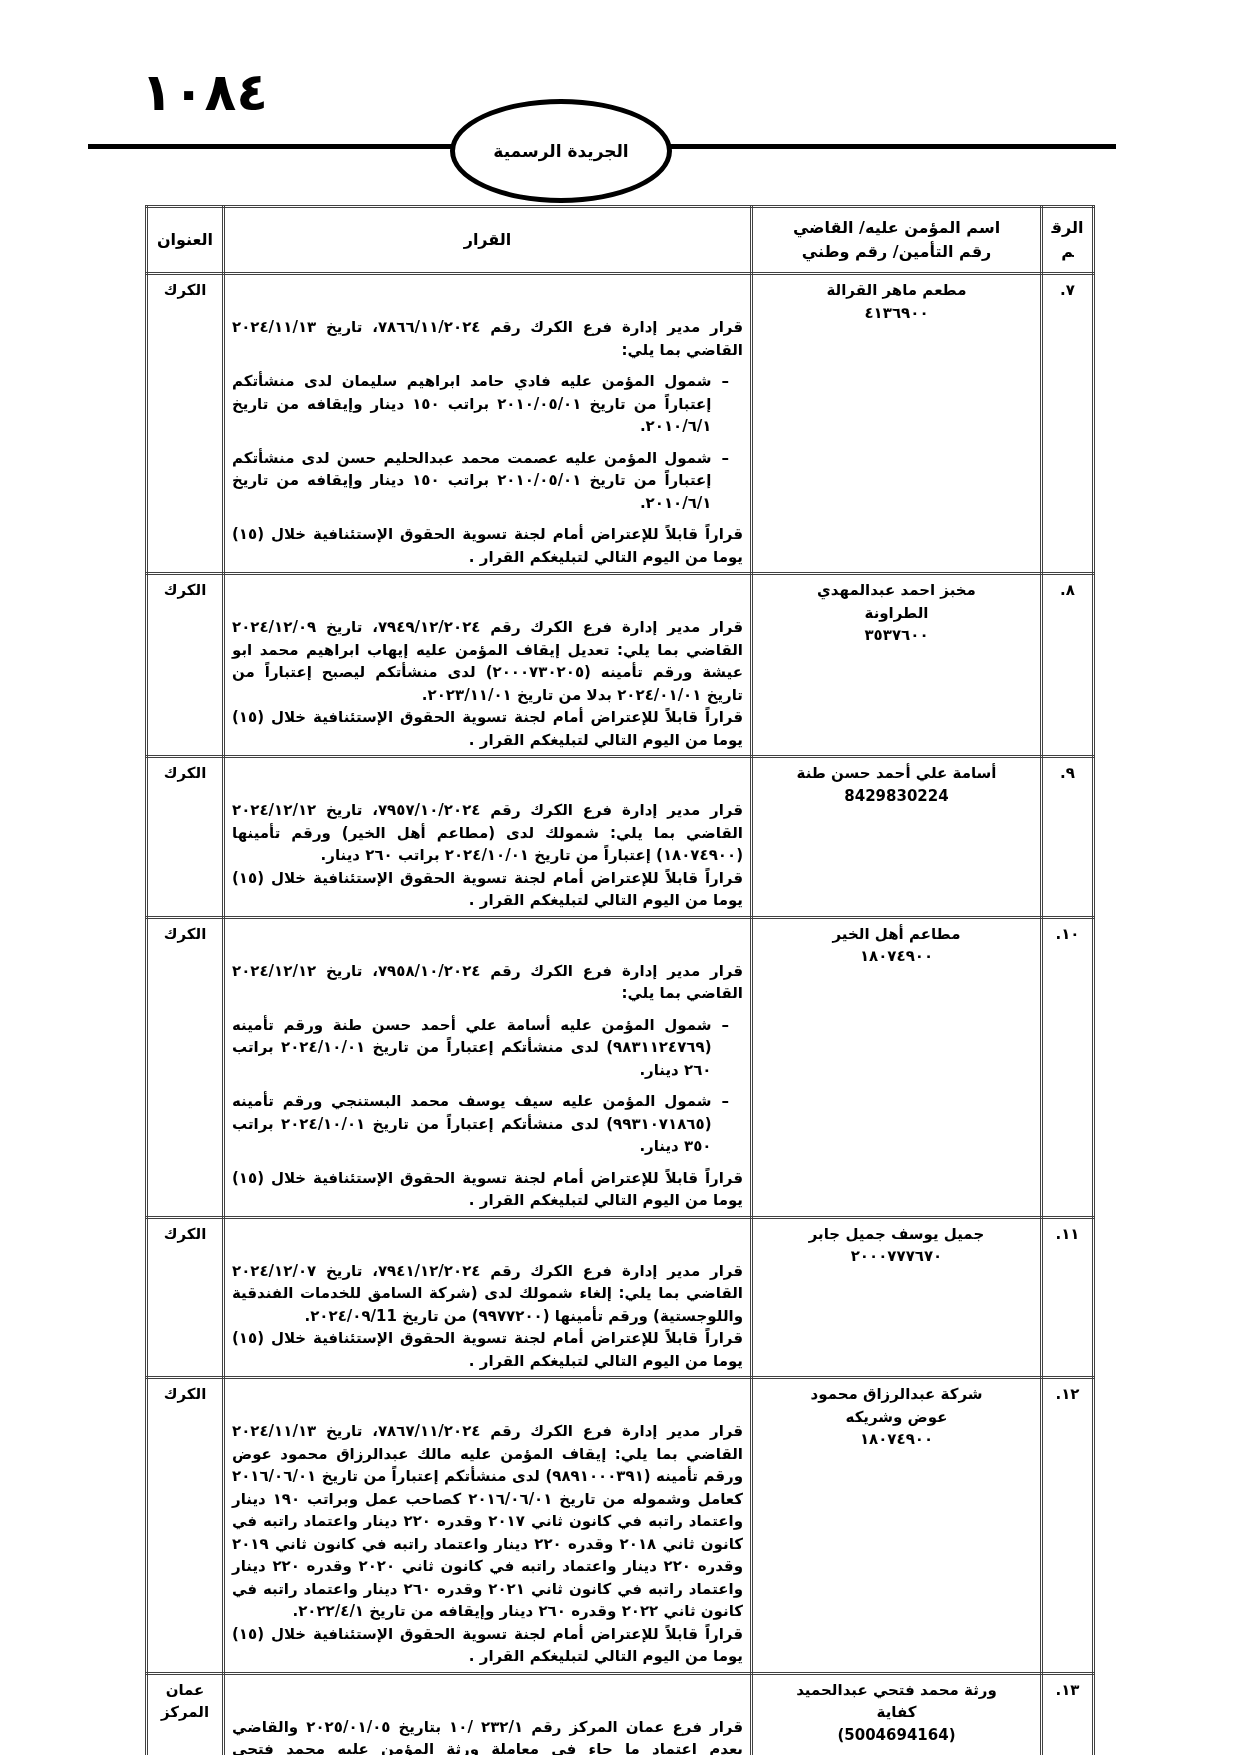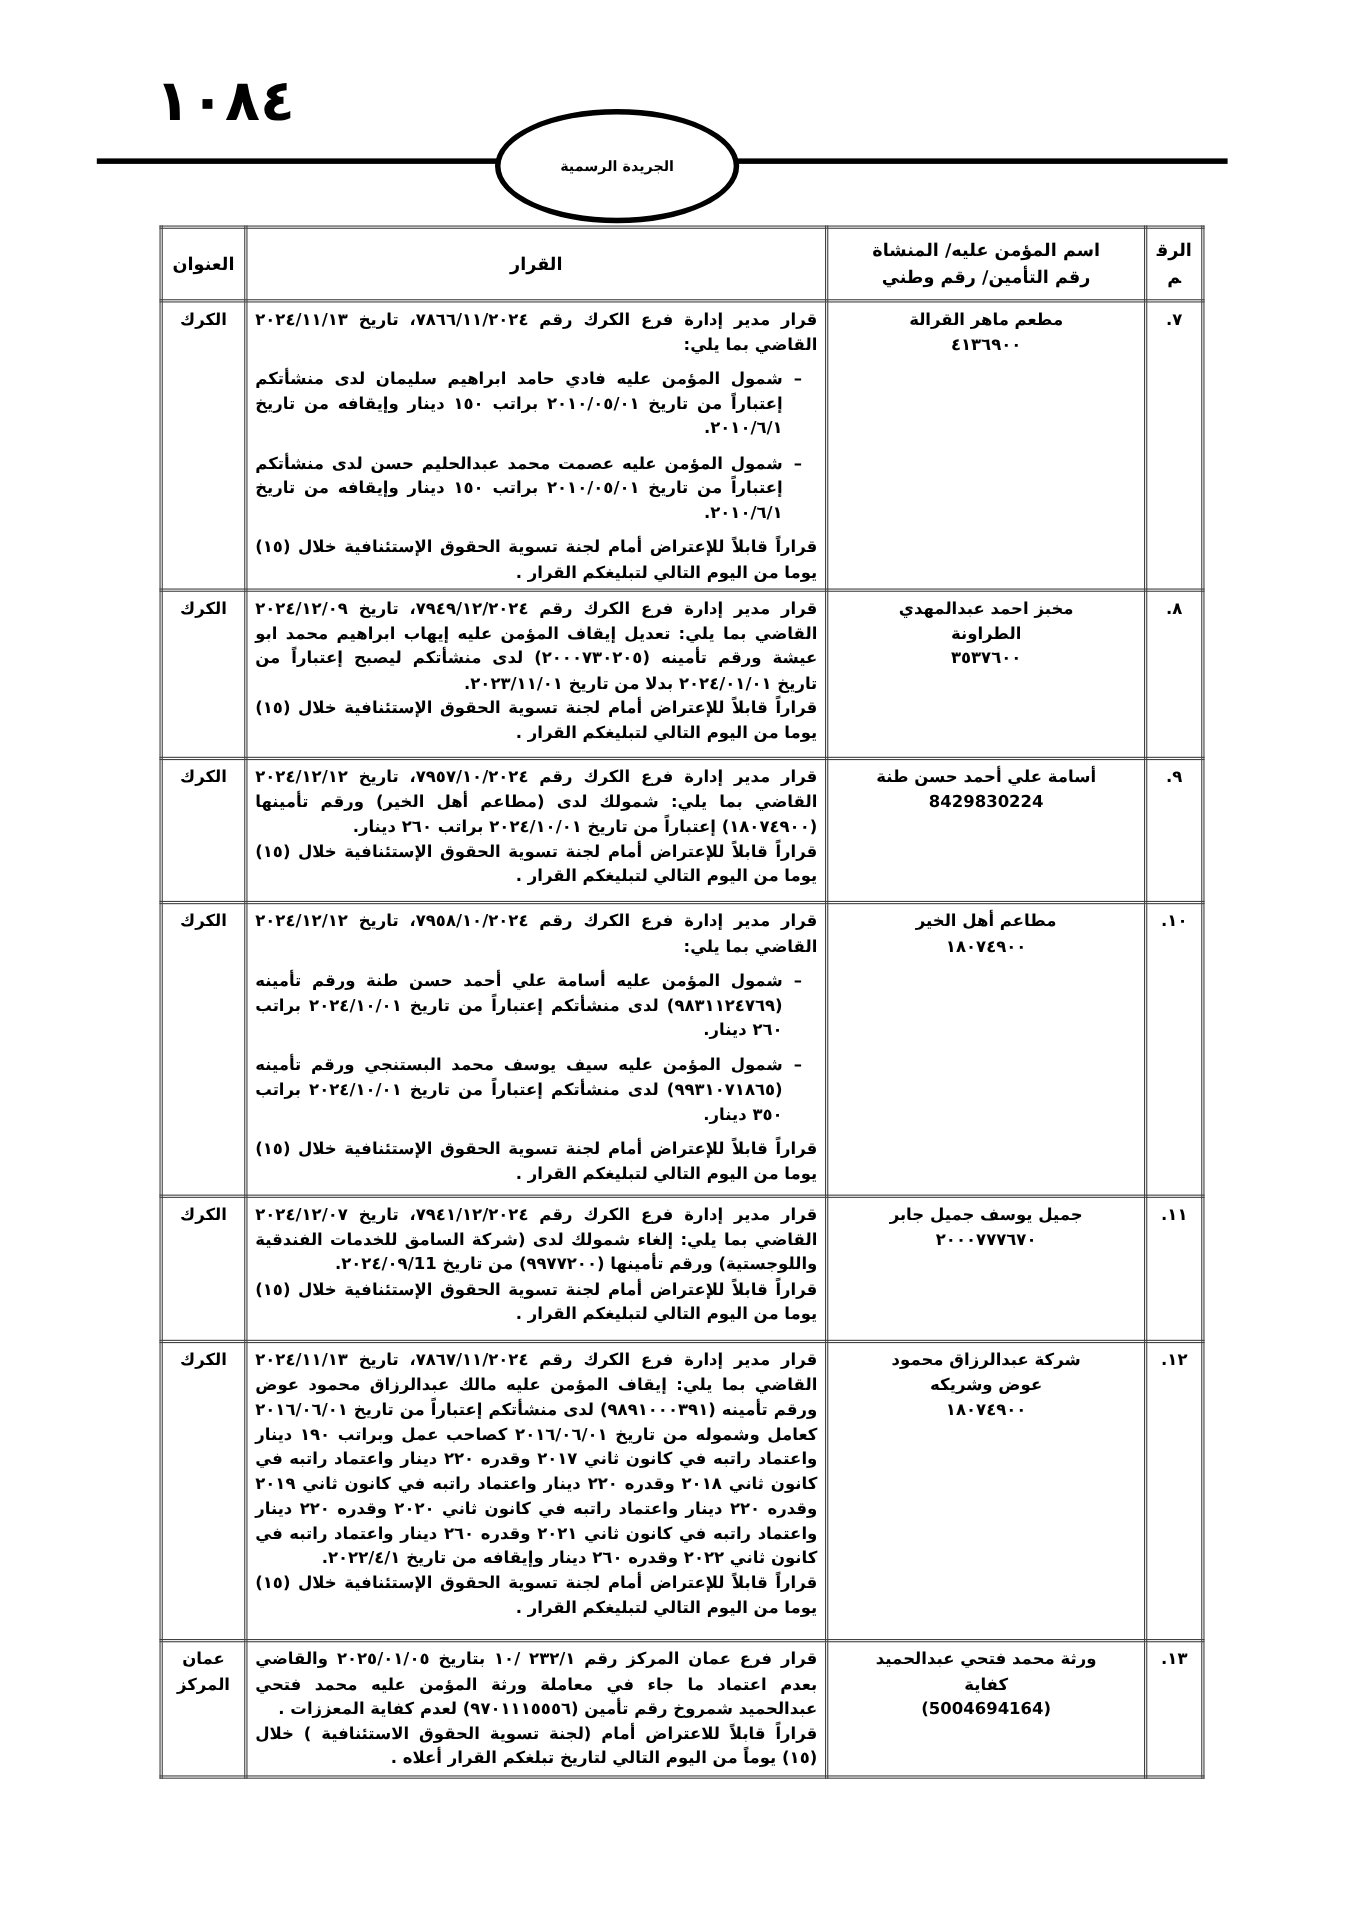--- a/index.html
+++ b/index.html
@@ -14,39 +14,39 @@
     font-size:52px;font-weight:bold;text-align:center;letter-spacing:4px;
   }
   .header-rule{
     position:absolute;top:144px;left:88px;width:1028px;height:5px;background:#000;
   }
   .gazette-oval{
     position:absolute;top:99px;left:450px;width:212px;height:94px;
     background:#fff;border:5px solid #000;border-radius:50%;
     display:flex;align-items:center;justify-content:center;
   }
-  .gazette-oval span{font-size:13px;font-weight:bold;}
+  .gazette-oval span{font-size:17px;font-weight:bold;}
   
   .gz-table-wrap{position:absolute;top:205px;left:148px;width:947px;direction:rtl;}
   table{border-collapse:collapse;width:947px;table-layout:fixed;}
   td,th{
     border:3px double #414141;vertical-align:top;
     font-weight:bold;font-size:15px;line-height:1.5;
     padding:4px 7px;background:#fff;word-wrap:break-word;
   }
   th{text-align:center;vertical-align:middle;font-size:16px;padding:6px 4px;}
   col.c-num{width:52px;}
   col.c-name{width:290px;}
   col.c-decision{width:528px;}
   col.c-addr{width:77px;}
   td.cell-num{text-align:center;}
   td.cell-name{text-align:center;margin-top:24px;}
   td.cell-addr{text-align:center;}
   td.cell-decision{text-align:justify;}
-  .intro{text-align:justify;}
+  .intro{text-align:justify;margin-top:37px;}
   .bullet{display:flex;margin:9px 14px 9px 0;}
   .bullet .dash{margin-left:10px;flex:0 0 auto;}
   .bullet .btxt{text-align:justify;flex:1 1 auto;}
   .closing{text-align:justify;margin-top:0;}
   .name-line{display:block;}
   
   tr.hrow th{height:52px;}
   tr.r0 td{height:246px;} tr.r1 td{height:142px;} tr.r2 td{height:120px;}
   tr.r3 td{height:256px;} tr.r4 td{height:121px;} tr.r5 td{height:261px;}
   tr.r6 td{height:112px;}
@@ -65,21 +65,21 @@
     <colgroup>
       <col class="c-num">
         <col class="c-name">
         <col class="c-decision">
         <col class="c-addr">
     </colgroup>
     <thead>
       <tr class="hrow">
         <th>الرقم</th>
         <th>
-          <span class="name-line">اسم المؤمن عليه/ المنشاة</span>
+          <span class="name-line">اسم المؤمن عليه/ القاضي</span>
           <span class="name-line">رقم التأمين/ رقم وطني</span>
         </th>
         <th>القرار</th>
         <th>العنوان</th>
       </tr>
     </thead>
     <tbody id="rows">
         <tr class="r0">
           <td class="cell-num">٧.</td>
           <td class="cell-name">

